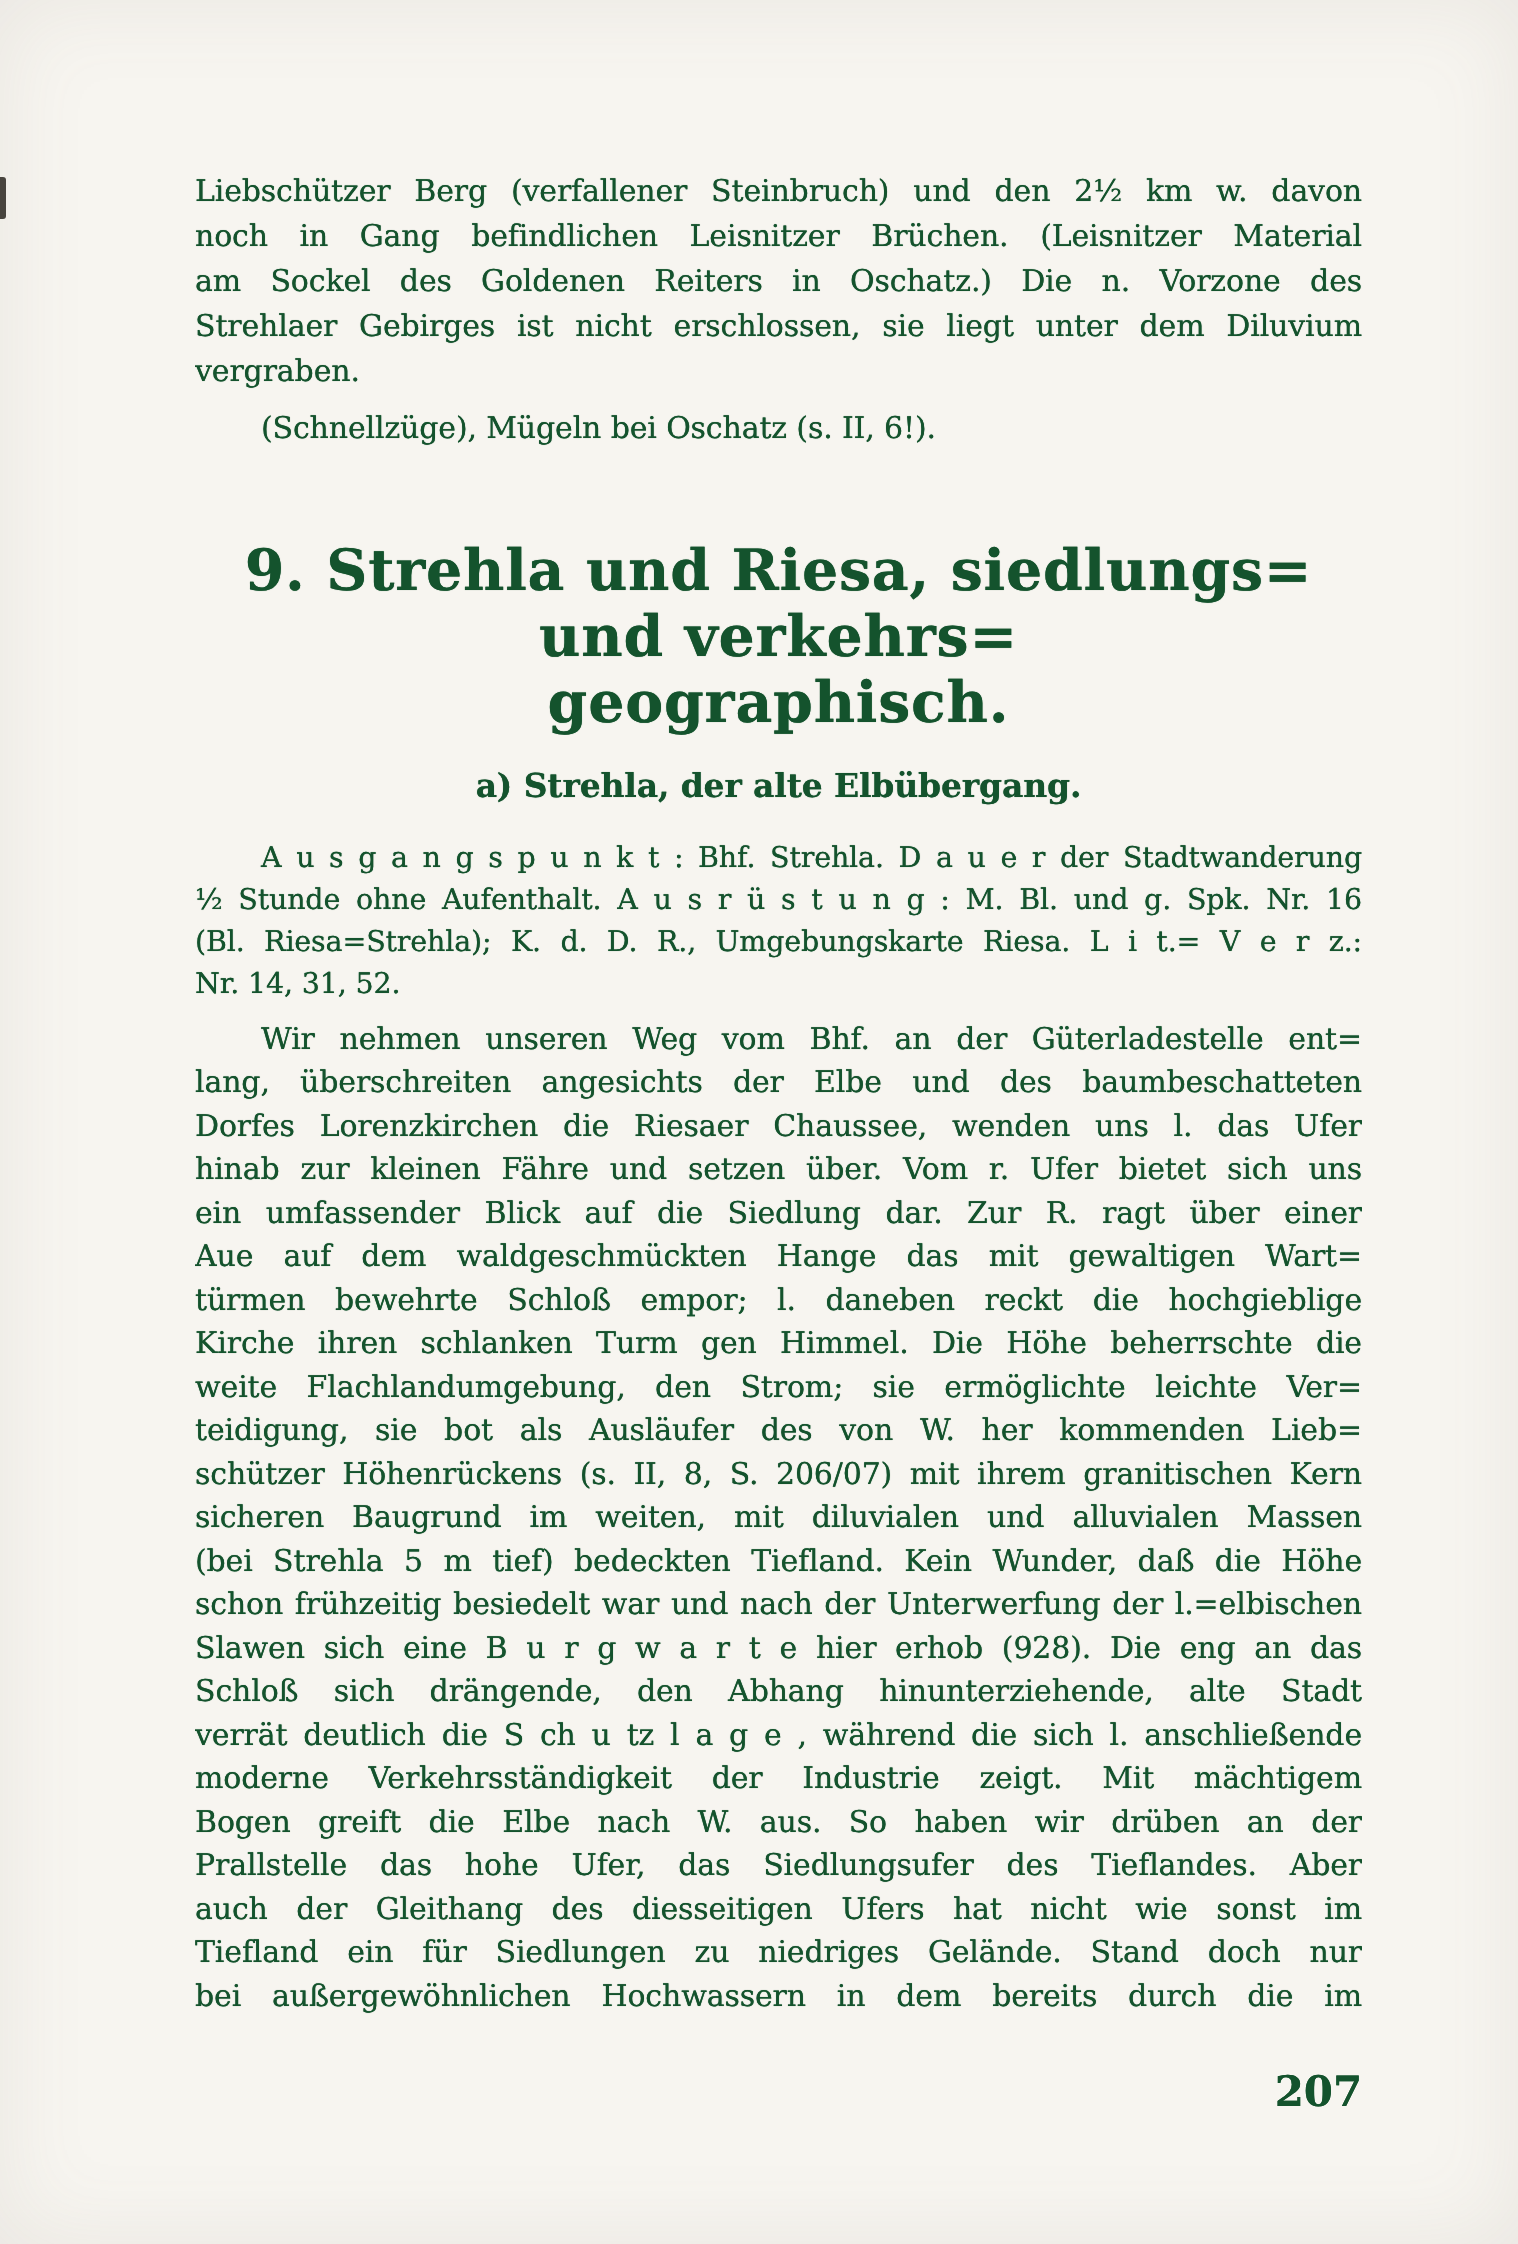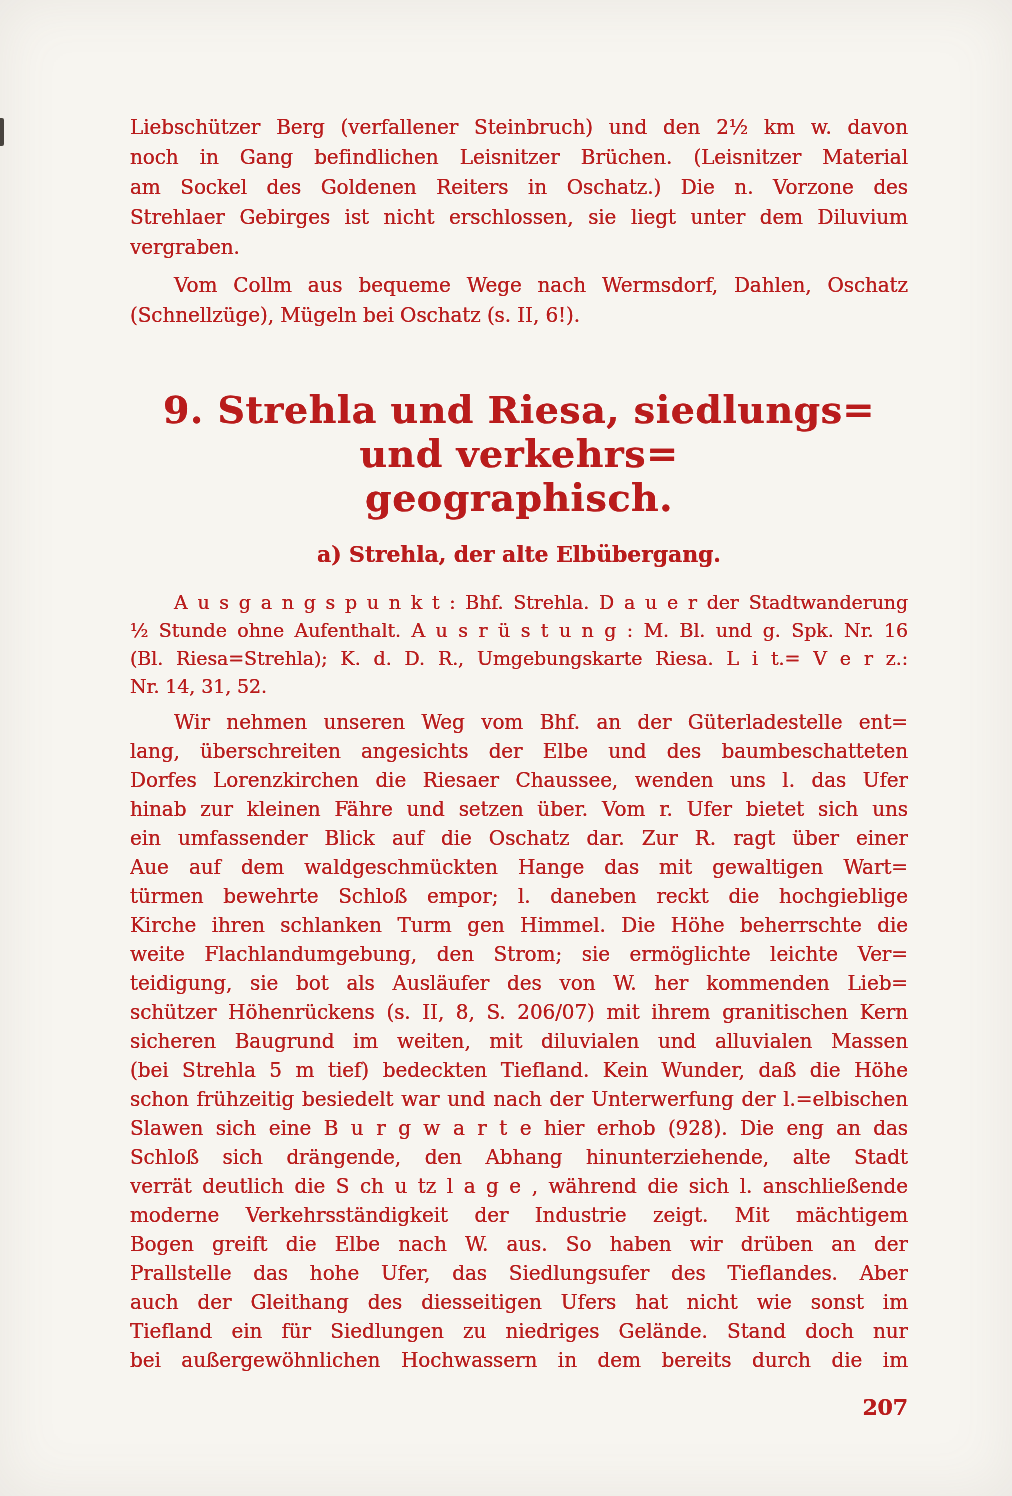--- a/index.html
+++ b/index.html
@@ -7,21 +7,21 @@
     padding: 0;
     background: #e8e6e1;
     font-family: "DejaVu Serif", "Liberation Serif", serif;
   }
   .page {
     position: relative;
     width: 1012px;
     height: 1496px;
     margin: 0 auto;
     background: #f7f5f0;
-    color: #b91c1c;
+    color: #14532d;
     overflow: hidden;
     box-shadow: inset 0 0 60px rgba(120,110,95,0.10);
   }
   .scan-artifact {
     position: absolute;
     left: 0;
     top: 118px;
     width: 4px;
     height: 28px;
     background: #2a2620;
@@ -74,22 +74,22 @@
   .intro-paragraph {
     margin-top: 20px;
     font-size: 19px;
     line-height: 28px;
   }
   .main-paragraph {
     margin-top: 8px;
     line-height: 29px;
   }
   .page-number {
-    margin-top: 18px;
-    font-size: 22px;
+    margin-top: 36px;
+    font-size: 28px;
     line-height: 28px;
     text-align: right;
     font-weight: bold;
     text-shadow: 0 0 0.4px currentColor;
   }
 </style>
 </head>
 <body>
 
 <div class="page">
@@ -100,21 +100,20 @@
 
     <div class="para-continued">
         <div class="tl">Liebschützer Berg (verfallener Steinbruch) und den 2½ km w. davon</div>
         <div class="tl">noch in Gang befindlichen Leisnitzer Brüchen. (Leisnitzer Material</div>
         <div class="tl">am Sockel des Goldenen Reiters in Oschatz.) Die n. Vorzone des</div>
         <div class="tl">Strehlaer Gebirges ist nicht erschlossen, sie liegt unter dem Diluvium</div>
         <div class="tl tl-last">vergraben.</div>
       </div>
 
     <div class="para-collm indent-first">
-        <div class="tl">Vom Collm aus bequeme Wege nach Wermsdorf, Dahlen, Oschatz</div>
         <div class="tl tl-last">(Schnellzüge), Mügeln bei Oschatz (s. II, 6!).</div>
       </div>
 
     <div class="section-heading centered">
         <div class="tl">9. Strehla und Riesa, siedlungs= und verkehrs=</div>
         <div class="tl tl-last">geographisch.</div>
       </div>
 
     <div class="subsection-heading">a) Strehla, der alte Elbübergang.</div>
 
@@ -123,21 +122,21 @@
         <div class="tl">½ Stunde ohne Aufenthalt.  A u s r ü s t u n g :  M. Bl. und g. Spk. Nr. 16</div>
         <div class="tl">(Bl. Riesa=Strehla); K. d. D. R., Umgebungskarte Riesa.  L i t.= V e r z.:</div>
         <div class="tl tl-last">Nr. 14, 31, 52.</div>
       </div>
 
     <div class="main-paragraph indent-first">
         <div class="tl">Wir nehmen unseren Weg vom Bhf. an der Güterladestelle ent=</div>
         <div class="tl">lang, überschreiten angesichts der Elbe und des baumbeschatteten</div>
         <div class="tl">Dorfes Lorenzkirchen die Riesaer Chaussee, wenden uns l. das Ufer</div>
         <div class="tl">hinab zur kleinen Fähre und setzen über. Vom r. Ufer bietet sich uns</div>
-        <div class="tl">ein umfassender Blick auf die Oschatz dar. Zur R. ragt über einer</div>
+        <div class="tl">ein umfassender Blick auf die Siedlung dar. Zur R. ragt über einer</div>
         <div class="tl">Aue auf dem waldgeschmückten Hange das mit gewaltigen Wart=</div>
         <div class="tl">türmen bewehrte Schloß empor; l. daneben reckt die hochgieblige</div>
         <div class="tl">Kirche ihren schlanken Turm gen Himmel. Die Höhe beherrschte die</div>
         <div class="tl">weite Flachlandumgebung, den Strom; sie ermöglichte leichte Ver=</div>
         <div class="tl">teidigung, sie bot als Ausläufer des von W. her kommenden Lieb=</div>
         <div class="tl">schützer Höhenrückens (s. II, 8, S. 206/07) mit ihrem granitischen Kern</div>
         <div class="tl">sicheren Baugrund im weiten, mit diluvialen und alluvialen Massen</div>
         <div class="tl">(bei Strehla 5 m tief) bedeckten Tiefland. Kein Wunder, daß die Höhe</div>
         <div class="tl">schon frühzeitig besiedelt war und nach der Unterwerfung der l.=elbischen</div>
         <div class="tl">Slawen sich eine B u r g w a r t e  hier erhob (928). Die eng an das</div>

